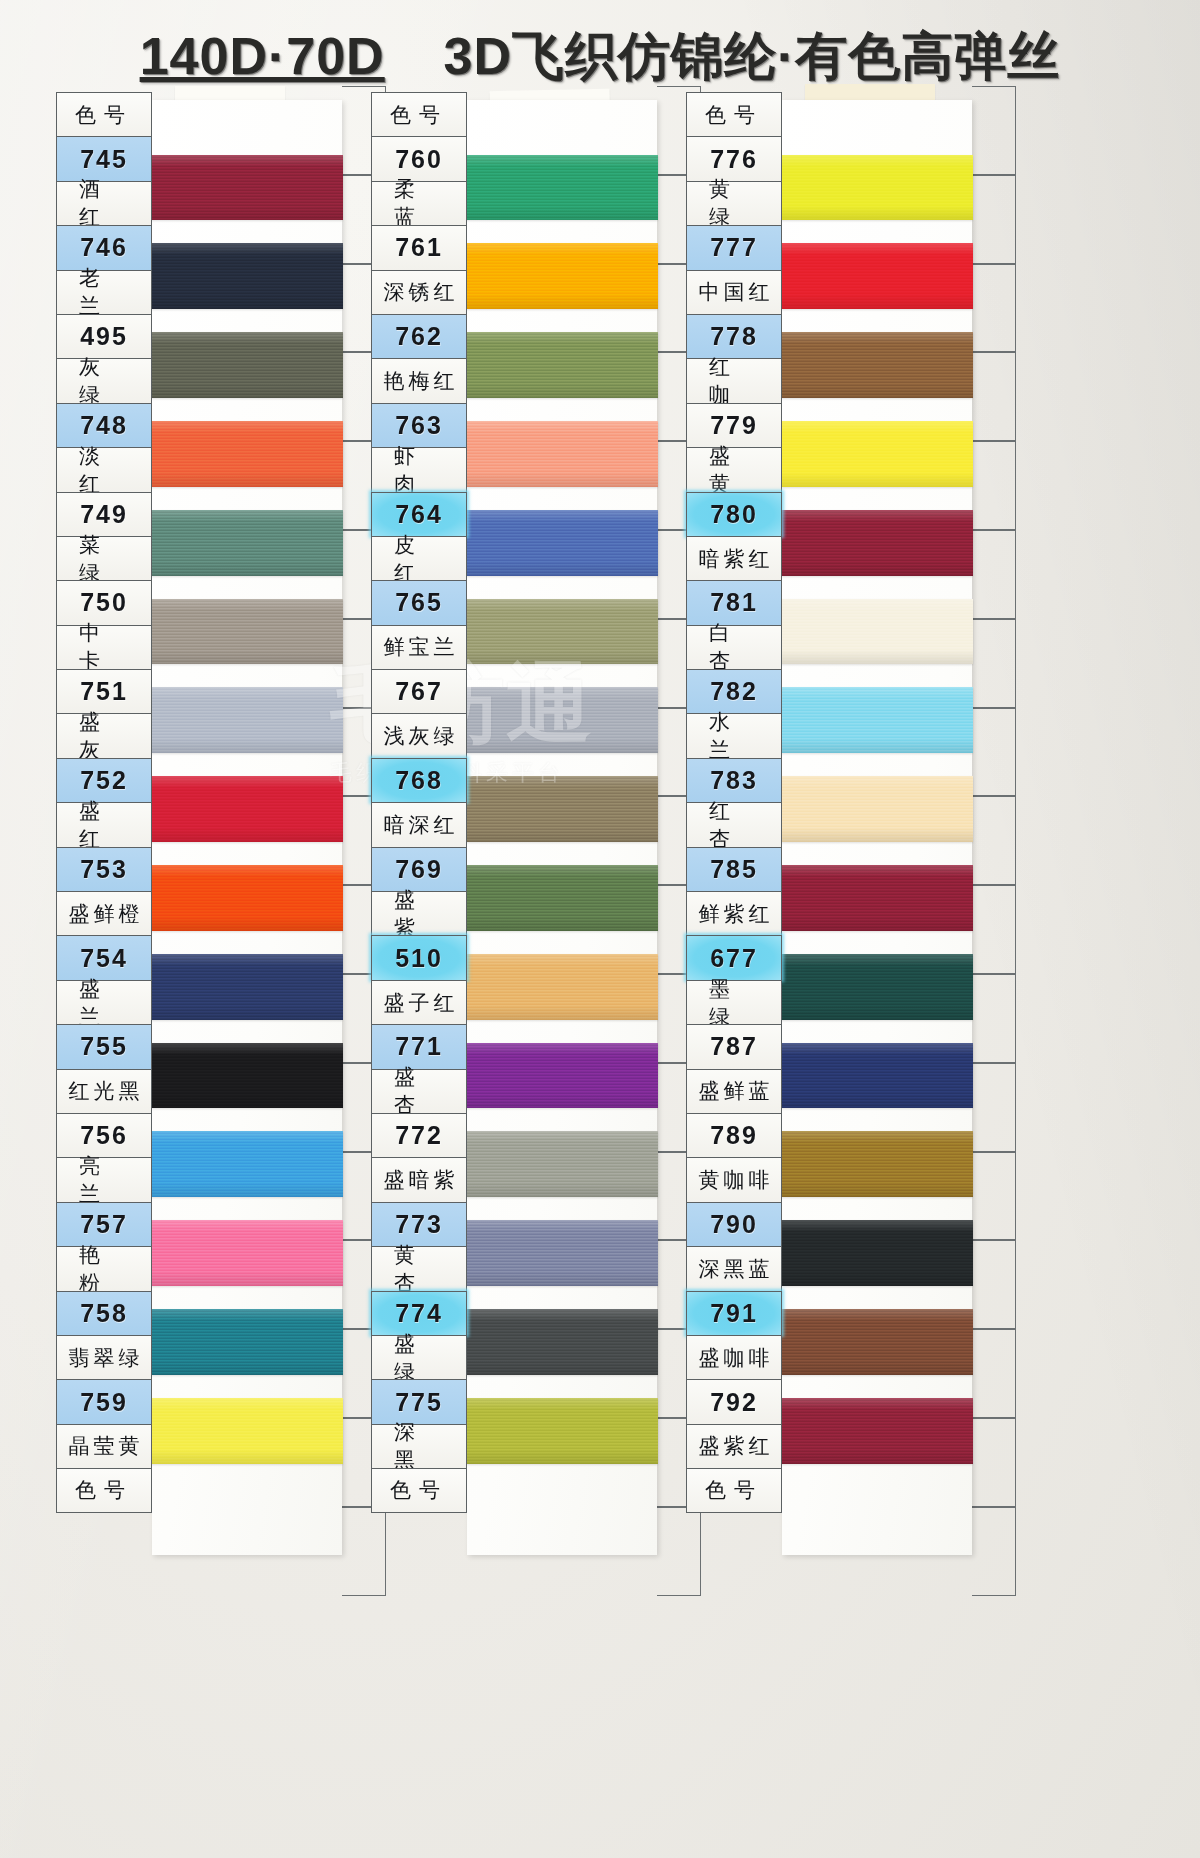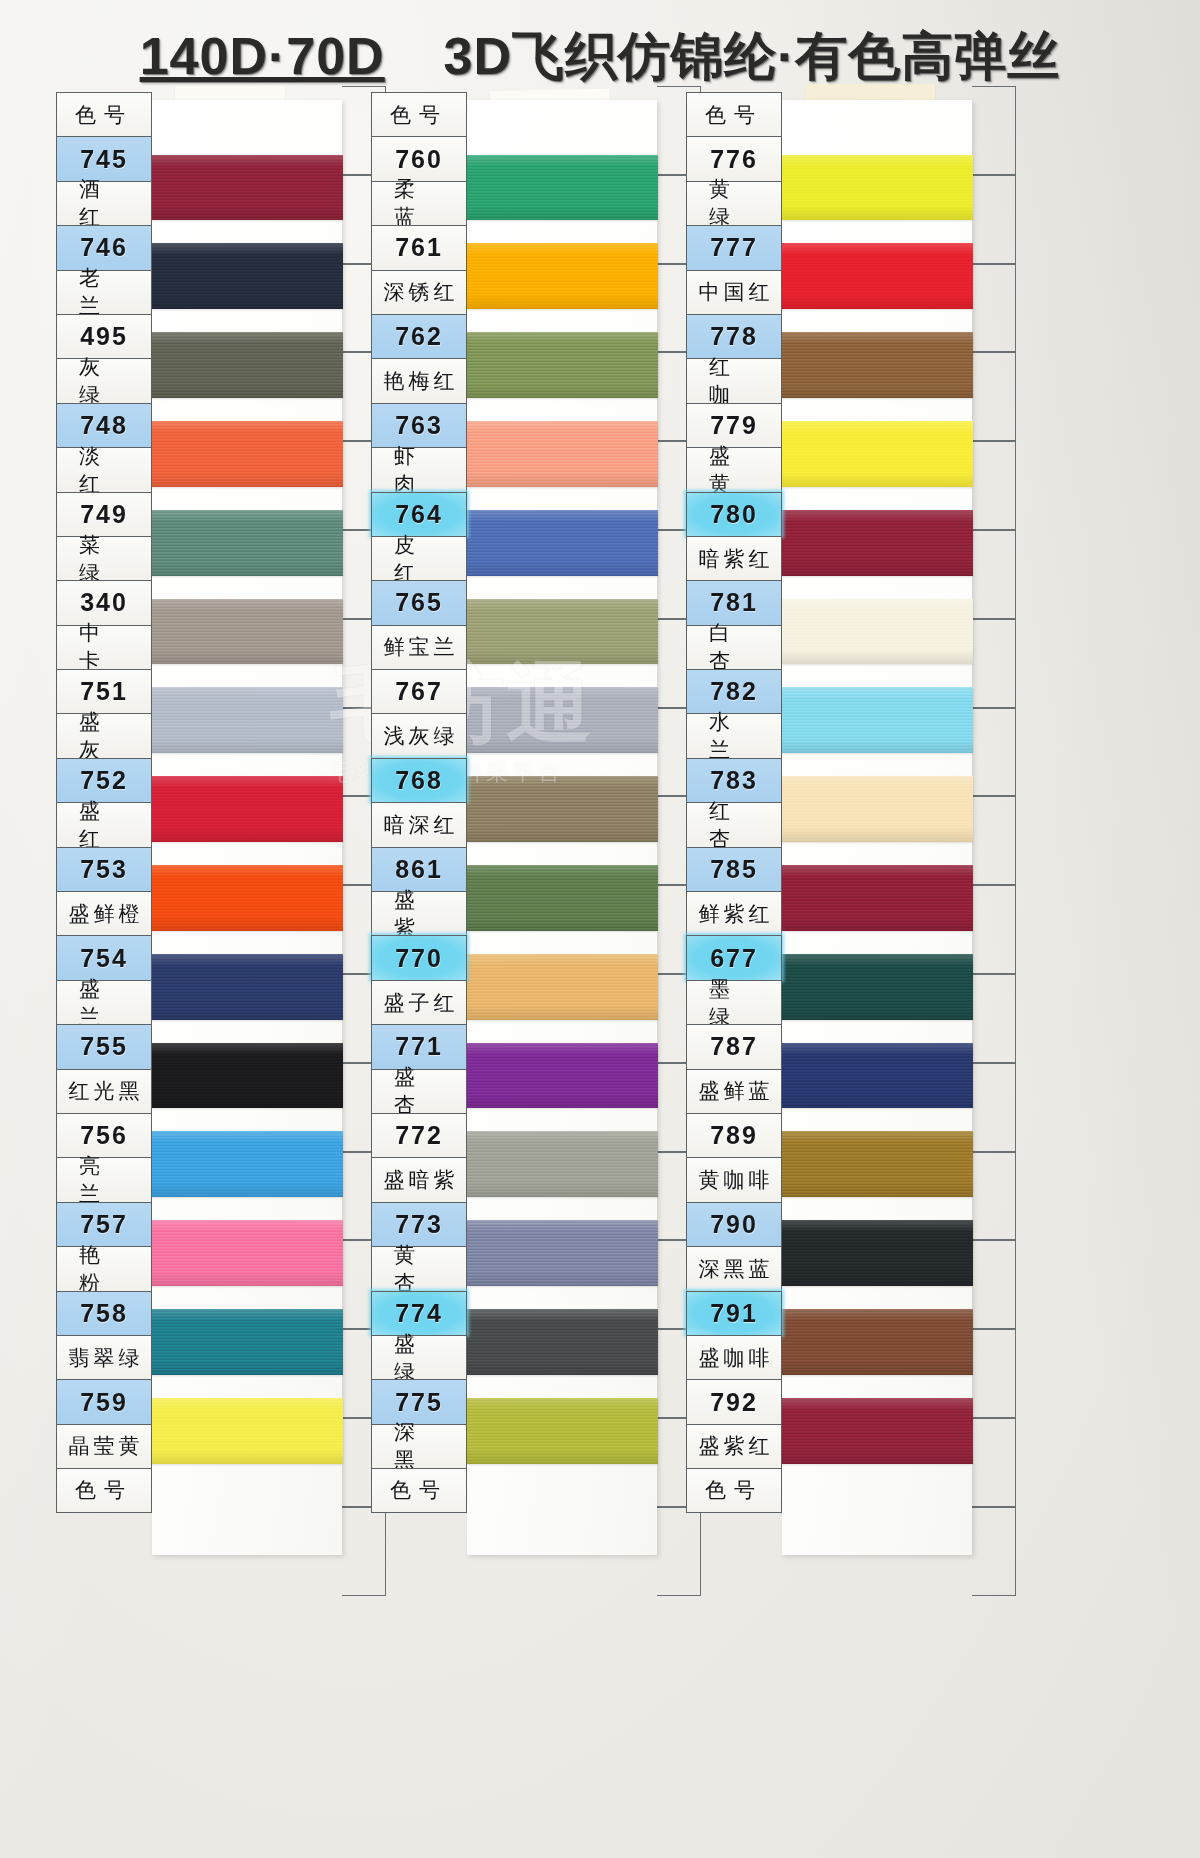--- a/index.html
+++ b/index.html
@@ -223,21 +223,21 @@
           <span class="nm sp2">灰绿</span>
         </div>
         <div class="cell num hl">748</div>
         <div class="cell">
           <span class="nm sp2">淡红</span>
         </div>
         <div class="cell num">749</div>
         <div class="cell">
           <span class="nm sp2">菜绿</span>
         </div>
-        <div class="cell num">340</div>
+        <div class="cell num">750</div>
         <div class="cell">
           <span class="nm sp2">中卡</span>
         </div>
         <div class="cell num">751</div>
         <div class="cell">
           <span class="nm sp2">盛灰</span>
         </div>
         <div class="cell num hl">752</div>
         <div class="cell">
           <span class="nm sp2">盛红</span>
@@ -337,25 +337,25 @@
           <span class="nm sp3">鲜宝兰</span>
         </div>
         <div class="cell num">767</div>
         <div class="cell">
           <span class="nm sp3">浅灰绿</span>
         </div>
         <div class="cell num hl2">768</div>
         <div class="cell">
           <span class="nm sp3">暗深红</span>
         </div>
-        <div class="cell num hl">861</div>
+        <div class="cell num hl">769</div>
         <div class="cell">
           <span class="nm sp2">盛紫</span>
         </div>
-        <div class="cell num hl2">770</div>
+        <div class="cell num hl2">510</div>
         <div class="cell">
           <span class="nm sp3">盛子红</span>
         </div>
         <div class="cell num hl">771</div>
         <div class="cell">
           <span class="nm sp2">盛杏</span>
         </div>
         <div class="cell num">772</div>
         <div class="cell">
           <span class="nm sp3">盛暗紫</span>

